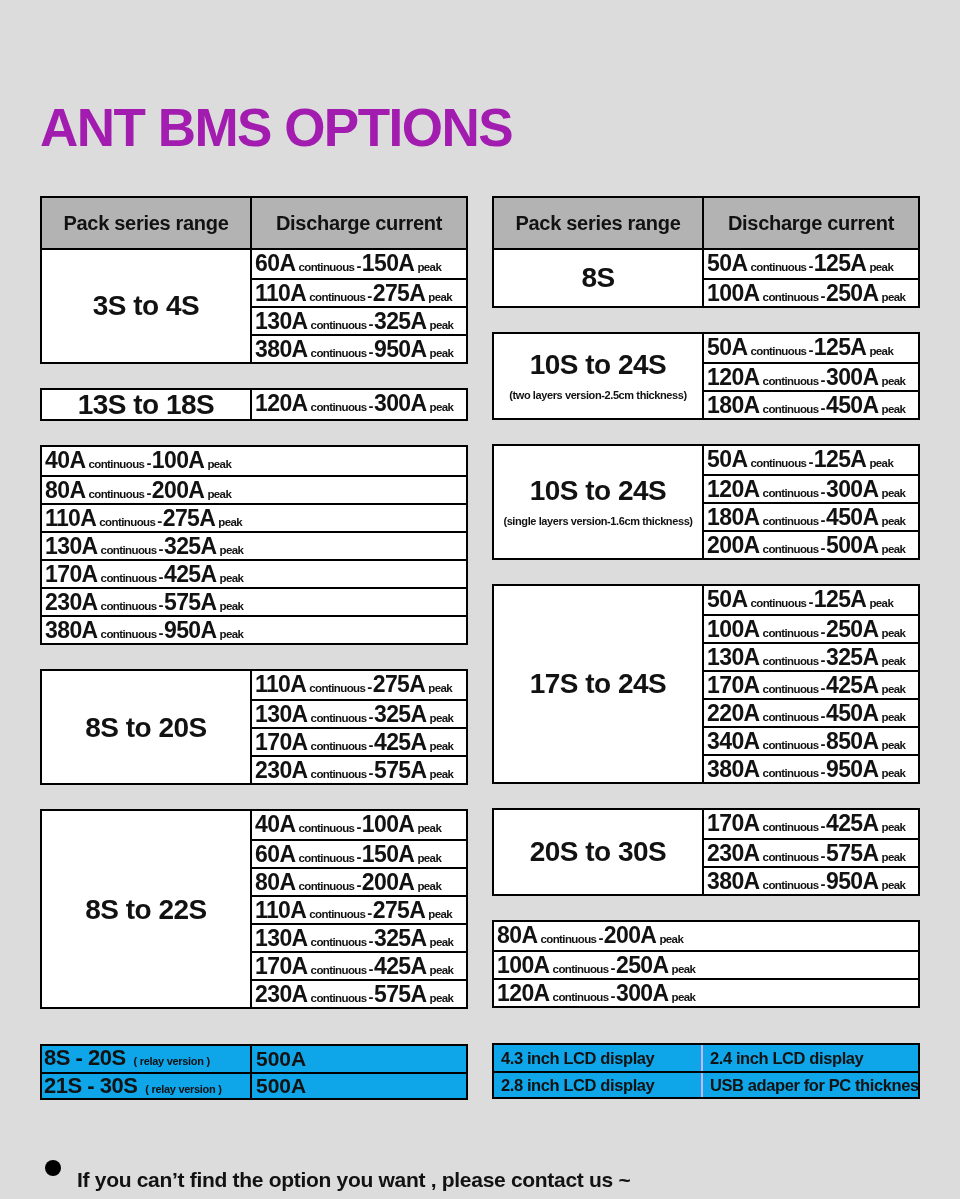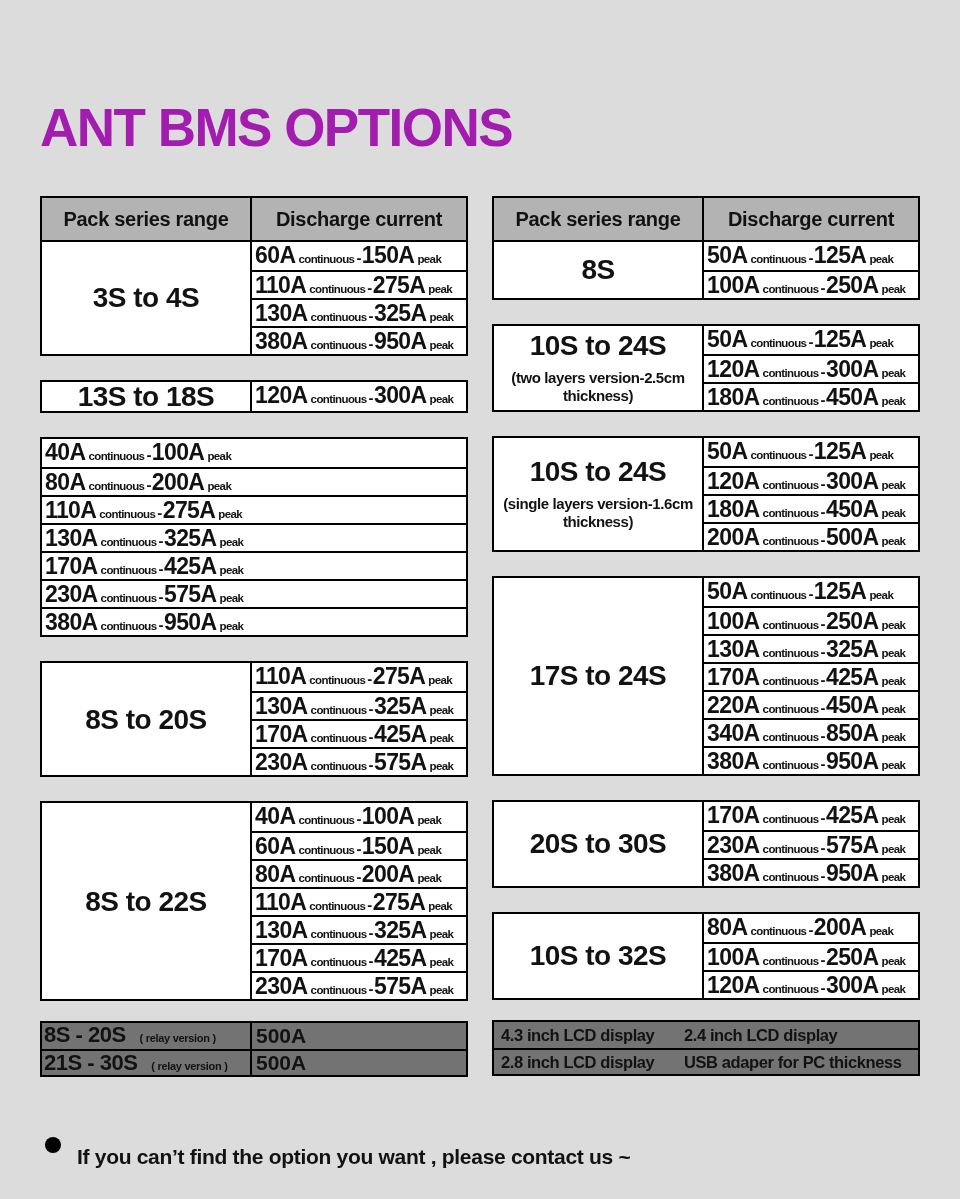--- a/index.html
+++ b/index.html
@@ -16,21 +16,21 @@
     margin: 0; padding-top: 100px;
     font-size: 53px; line-height: 56px; font-weight: bold;
     letter-spacing: -1.5px; color: #a21caf;
   }
 
   .columns { display: flex; gap: 24px; margin-top: 40px; }
   .col { width: 428px; flex: 0 0 428px; }
 
   
   .thead {
-    display: flex; height: 46px; box-sizing: border-box;
+    display: flex; height: 54px; box-sizing: border-box;
     border: 2px solid #000; background: #b3b3b3;
   }
   .th {
     display: flex; align-items: center; justify-content: center;
     font-weight: bold; font-size: 20px; letter-spacing: -0.3px;
   }
   .th-range { width: 210px; border-right: 2px solid #000; box-sizing: border-box; }
   .th-current { flex: 1; text-align: right; }
 
   
@@ -38,59 +38,59 @@
     display: flex; border: 2px solid #000; background: #fff;
     margin-top: 24px; box-sizing: border-box;
   }
   .groups .group:first-child { margin-top: -2px; }
   .range-cell {
     width: 210px; box-sizing: border-box; border-right: 2px solid #000;
     display: flex; flex-direction: column; align-items: center; justify-content: center;
     text-align: center; padding: 0 2px;
   }
   .range-text { font-size: 28px; font-weight: bold; letter-spacing: -0.5px; line-height: 1.05; }
-  .range-sub { font-size: 15px; font-weight: bold; letter-spacing: -0.4px; line-height: 1.2; margin-top: 9px; }
+  .range-sub { font-size: 11px; font-weight: bold; letter-spacing: -0.4px; line-height: 1.2; margin-top: 9px; }
   .current-col { flex: 1; display: flex; flex-direction: column; min-width: 0; }
   .crow {
     height: 28px; box-sizing: border-box; border-top: 2px solid #000;
     display: flex; align-items: baseline;
     padding: 0 1px 0 3px; white-space: nowrap; overflow: hidden;
     letter-spacing: -0.6px;
   }
   .current-col .crow:first-child { border-top: none; }
   .crow .big { font-size: 23px; font-weight: bold; line-height: 26px; }
   .crow .small { font-size: 11.5px; font-weight: bold; padding-left: 3px; }
   .crow .dash { font-size: 15px; font-weight: bold; padding: 0 1px 0 2px; }
 
   
   .bottom-table {
-    margin-top: 20px; border: 2px solid #000; background: #737373; box-sizing: border-box;
+    margin-top: 35px; border: 2px solid #000; background: #0ea5e9; box-sizing: border-box;
   }
   .brow {
     display: flex; height: 26px; box-sizing: border-box; border-top: 2px solid #000;
   }
   .bottom-table .brow:first-child { border-top: none; }
   .relay-range {
     width: 210px; box-sizing: border-box; border-right: 2px solid #000;
     display: flex; align-items: baseline; padding-left: 2px; white-space: nowrap; overflow: hidden;
   }
   .relay-range .big { font-size: 22px; font-weight: bold; letter-spacing: -0.5px; line-height: 24px; }
-  .relay-range .small { font-size: 11px; font-weight: bold; padding-left: 14px; letter-spacing: -0.3px; }
+  .relay-range .small { font-size: 11px; font-weight: bold; padding-left: 8px; letter-spacing: -0.3px; }
   .relay-current {
     flex: 1; display: flex; align-items: center;
     font-size: 21px; font-weight: bold; padding-left: 4px;
   }
 
   
   .acc-cell {
     display: flex; align-items: center; box-sizing: border-box;
     font-size: 16.5px; font-weight: bold; letter-spacing: -0.4px;
     padding-left: 7px; white-space: nowrap; overflow: hidden;
   }
-  .acc-c1 { width: 183px; border-right: 2px solid #737373; }
+  .acc-c1 { width: 209px; border-right: 2px solid #c4b5fd; }
   .acc-c2 { flex: 1; text-align: right; }
 
   
   .footer { display: flex; align-items: center; margin-top: 44px; padding-left: 5px; }
   .bullet {
     width: 16px; height: 16px; border-radius: 50%; background: #000;
     margin-right: 16px; flex: 0 0 16px;
   }
   .footer-text { font-size: 21px; font-weight: bold; letter-spacing: -0.3px; margin-top: 24px; }
 </style>
@@ -491,23 +491,20 @@
               <div class="crow">
                 <span class="big">380A</span>
                 <span class="small">continuous</span>
                 <span class="dash">-</span>
                 <span class="big">950A</span>
                 <span class="small">peak</span>
               </div>
             </div>
           </div>
           <div class="group">
-            <div class="range-cell">
-              <div class="range-text">10S to 32S</div>
-            </div>
             <div class="current-col">
               <div class="crow">
                 <span class="big">80A</span>
                 <span class="small">continuous</span>
                 <span class="dash">-</span>
                 <span class="big">200A</span>
                 <span class="small">peak</span>
               </div>
               <div class="crow">
                 <span class="big">100A</span>

